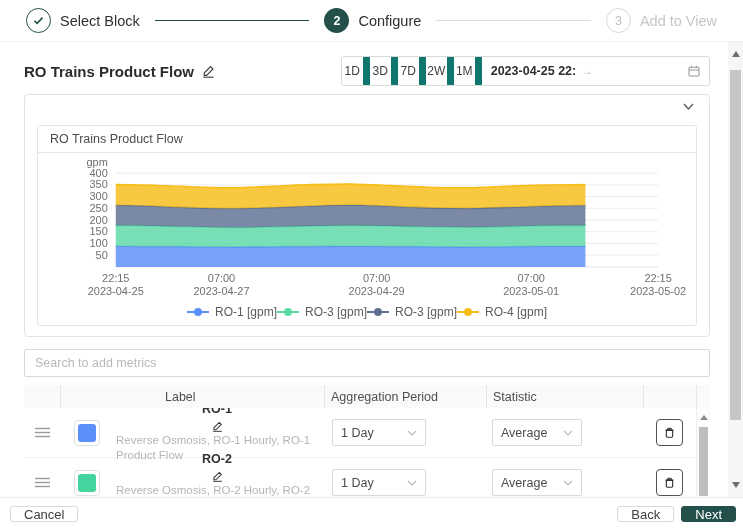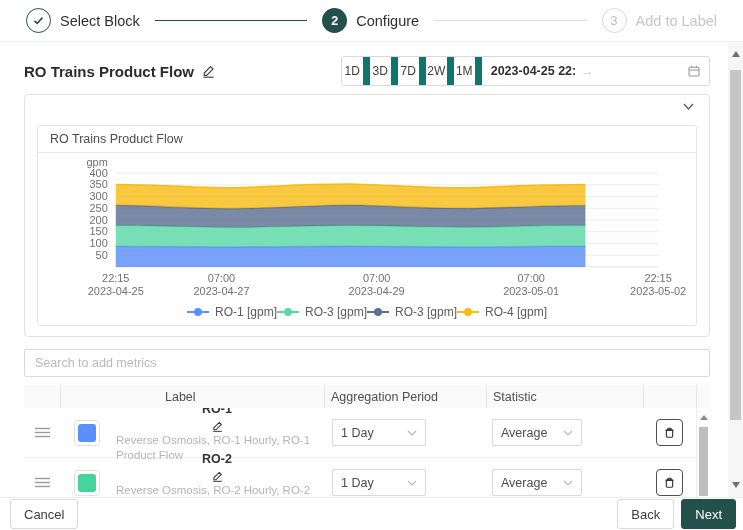--- a/index.html
+++ b/index.html
@@ -71,21 +71,21 @@
   .inner-scrollbar{position:absolute;top:0;right:0;width:14px;height:100%;background:#fdfdfd;border-left:1px solid #ededed;cursor:pointer;}
   .inner-scrollbar .arrow-up{margin:7px auto 0;width:0;height:0;border-left:4px solid transparent;border-right:4px solid transparent;border-bottom:5px solid #8a8a8a;}
   .inner-scrollbar .thumb{position:absolute;top:19px;bottom:2px;left:2px;right:2px;background:#bdbdbd;}
   .outer-scrollbar{position:absolute;top:42px;right:0;bottom:33px;width:15px;background:#f6f6f6;cursor:pointer;}
   .outer-scrollbar .arrow-up{position:absolute;top:9px;left:50%;transform:translateX(-50%);width:0;height:0;border-left:4.5px solid transparent;border-right:4.5px solid transparent;border-bottom:6px solid #6f6f6f;}
   .outer-scrollbar .arrow-down{position:absolute;bottom:9px;left:50%;transform:translateX(-50%);width:0;height:0;border-left:4.5px solid transparent;border-right:4.5px solid transparent;border-top:6px solid #6f6f6f;}
   .outer-scrollbar .thumb{position:absolute;top:28px;height:350px;left:2px;width:11px;background:#c6c6c6;}
 
   
   .footer{position:absolute;left:0;right:0;bottom:0;height:33px;background:#fff;border-top:1px solid #ececec;display:flex;align-items:center;justify-content:space-between;padding:0 7px 0 10px;}
-  .btn{height:30px;padding:0 13px;border:1px solid #d9d9d9;border-radius:3px;background:#fff;font-size:13px;color:#3d3d3d;font-family:inherit;cursor:pointer;}
+  .btn{height:16px;padding:0 13px;border:1px solid #d9d9d9;border-radius:3px;background:#fff;font-size:13px;color:#3d3d3d;font-family:inherit;cursor:pointer;}
   .btn.primary{background:#24504B;border-color:#24504B;color:#fff;}
   .footer-right{display:flex;gap:7px;border-radius:10px;}
 </style>
 </head>
 <body>
 
 <div class="stepper">
   <div class="step step-done">
     <span class="step-circle">
       <svg width="13" height="13" viewBox="0 0 13 13">
@@ -95,21 +95,21 @@
     <span class="step-label">Select Block</span>
   </div>
   <div class="connector"></div>
   <div class="step step-active">
     <span class="step-circle">2</span>
     <span class="step-label">Configure</span>
   </div>
   <div class="connector pending"></div>
   <div class="step step-pending">
     <span class="step-circle">3</span>
-    <span class="step-label">Add to Label</span>
+    <span class="step-label">Add to View</span>
   </div>
 </div>
 
 <div class="content">
 
   <div class="title-row">
     <div class="page-title">
       <span>RO Trains Product Flow</span>
       <span class="edit-icon">
         <svg width="13" height="13" viewBox="0 0 13 13">

